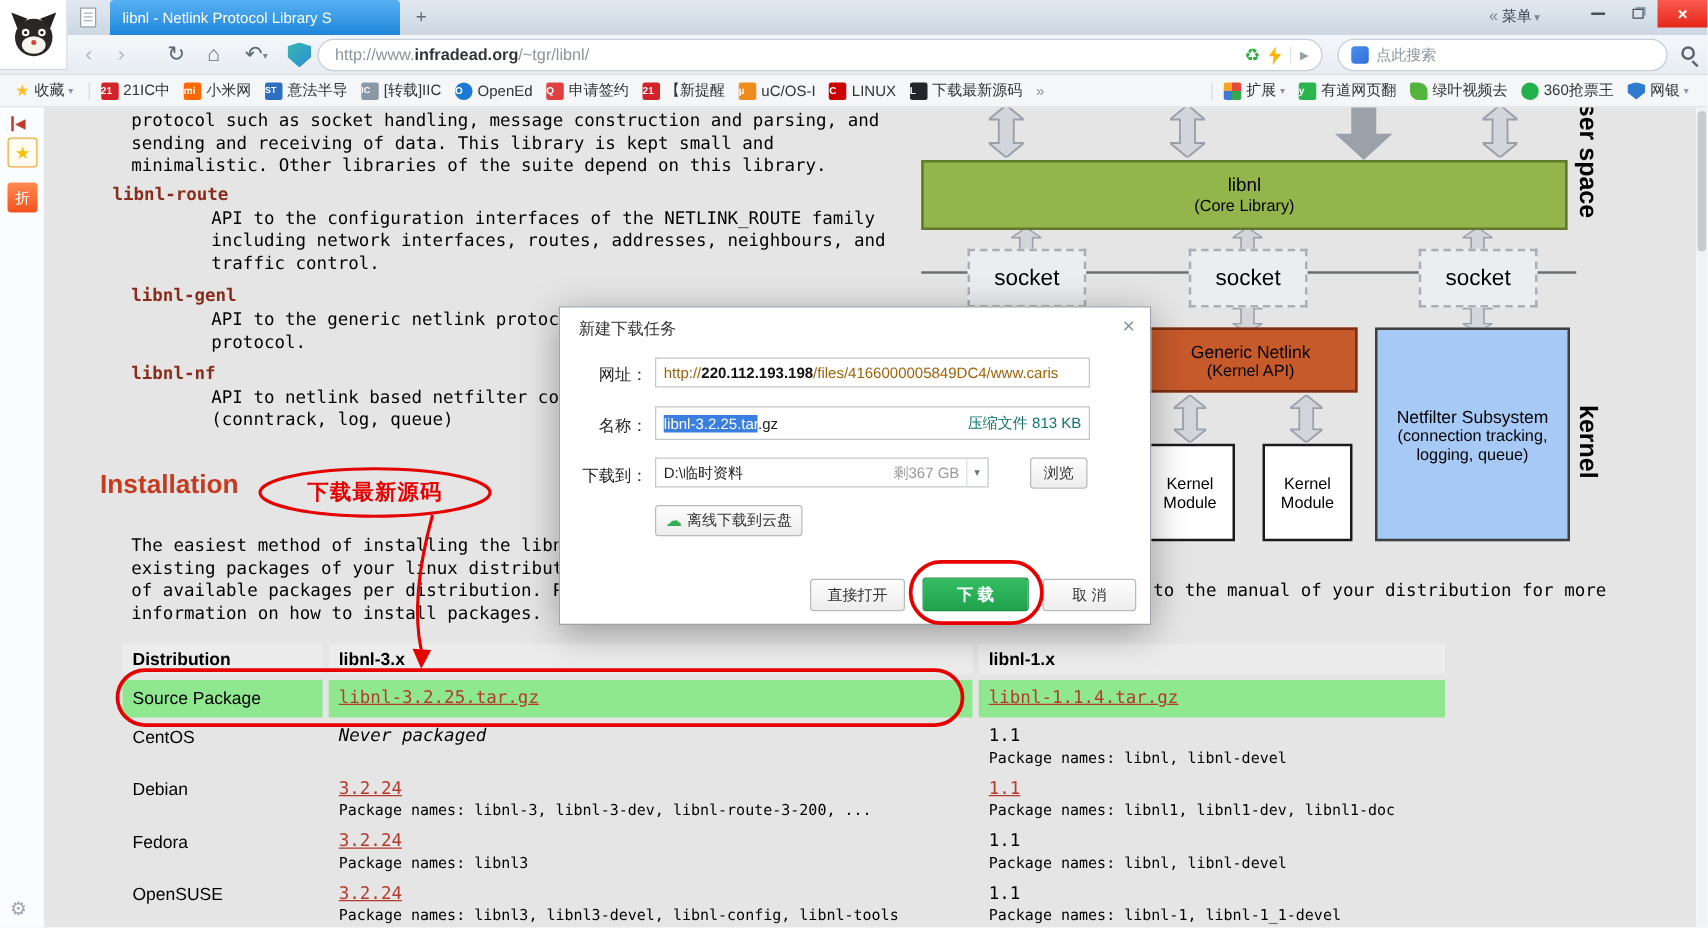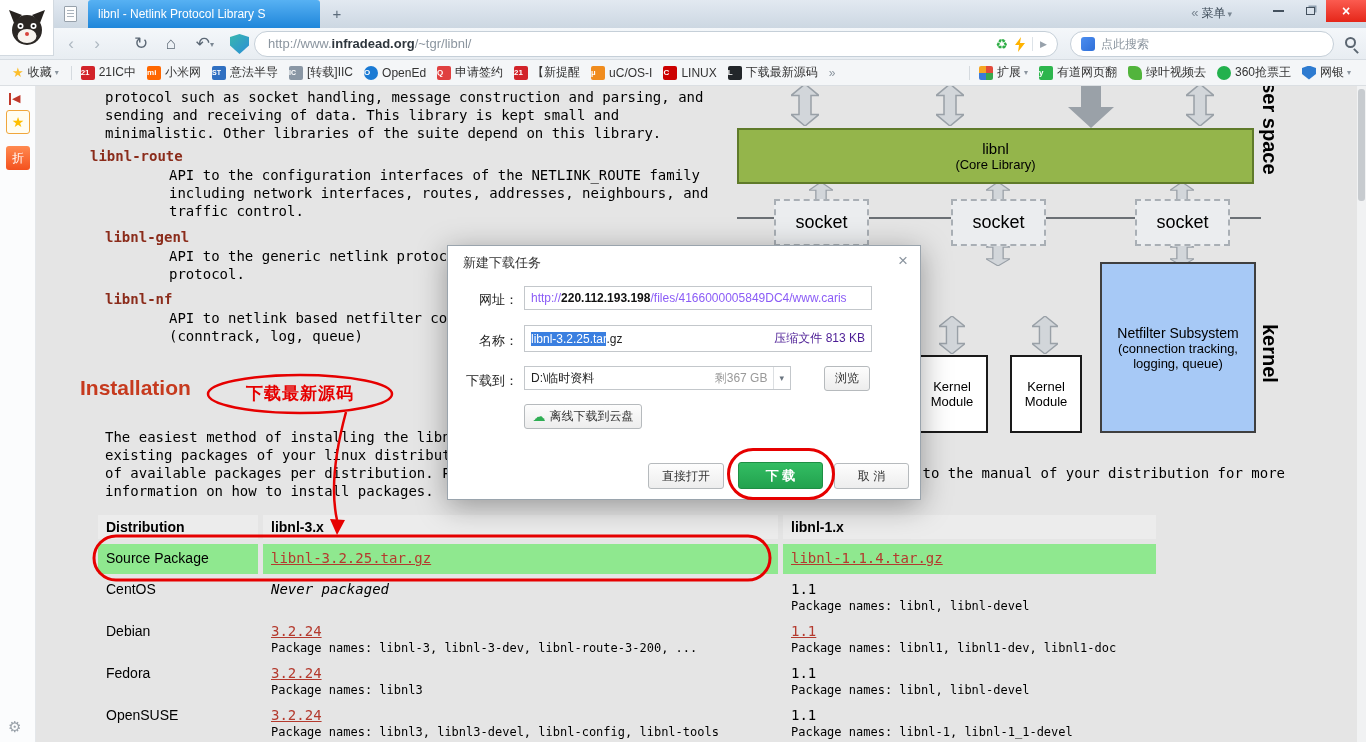--- a/index.html
+++ b/index.html
@@ -99,23 +99,23 @@
 
   
   .dialog{position:absolute;left:447px;top:245px;width:474px;height:255px;background:#fff;border:1px solid #9aa4ad;box-shadow:0 6px 28px rgba(0,0,0,.35);z-index:50;font-size:12px;color:#222}
   .dlg-title{position:absolute;left:15px;top:8px;font-size:13px;color:#333}
   .dlg-close{position:absolute;right:12px;top:5px;font-size:17px;color:#8b959f}
   .dlg-label{position:absolute;left:0;width:70px;text-align:right;font-size:13px;color:#222}
   .dlg-input{position:absolute;left:76px;height:24px;background:#fff;border:1px solid #c3c7cb;display:flex;align-items:center;padding:0 6px;white-space:nowrap;overflow:hidden}
   .url-input{top:40px;width:348px}
   .name-input{top:79px;width:348px;height:27px}
   .dest-input{top:120px;width:267px}
-  .gray{color:#8b5cf6}
+  .gray{color:#a16207}
   .sel{background:#3a7fe0;color:#fff}
-  .fileinfo{margin-left:auto;color:#4c1d95}
+  .fileinfo{margin-left:auto;color:#0f766e}
   .free{margin-left:auto;color:#999}
   .dd{margin-left:6px;color:#6b7580;font-size:9px;border-left:1px solid #dcdfe2;padding-left:5px;height:22px;line-height:22px}
   .gbtn{position:absolute;background:linear-gradient(#fdfdfd,#ededed);border:1px solid #b6babd;border-radius:3px;text-align:center;font-size:12px;color:#333;display:flex;align-items:center;justify-content:center}
   .browse{left:376px;top:120px;width:46px;height:25px}
   .cloudbtn{left:76px;top:158px;width:118px;height:25px}
   .cloud-ic{color:#2fae54;font-size:13px;margin-right:4px}
   .openbtn{left:200px;top:217px;width:76px;height:26px}
   .cancelbtn{left:386px;top:217px;width:75px;height:26px}
   .dlbtn{position:absolute;left:290px;top:216px;width:85px;height:27px;background:linear-gradient(#33bd63,#22a24e);border:1px solid #1e8f44;border-radius:3px;color:#fff;font-weight:bold;display:flex;align-items:center;justify-content:center;font-size:13px}
   .red-oval-btn{position:absolute;left:279px;top:202px;width:108px;height:52px;border:3px solid #e60000;border-radius:26px;z-index:55;pointer-events:none}
@@ -338,20 +338,24 @@
     </div>
     <div class="dbox socketbox" style="left:738px">
         <span>socket</span>
       </div>
     <div class="dbox socketbox" style="left:915px">
         <span>socket</span>
       </div>
     <div class="dbox socketbox" style="left:1099px">
         <span>socket</span>
       </div>
+    <div class="dbox genl">
+      <div class="b1">Generic Netlink</div>
+      <div class="b2">(Kernel API)</div>
+    </div>
     <div class="dbox nf">
       <div class="b1">Netfilter Subsystem</div>
       <div class="b2">(connection tracking,</div>
       <div class="b2">logging, queue)</div>
     </div>
     <div class="dbox km" style="left:880px">
       <div>Kernel</div>
       <div>Module</div>
     </div>
     <div class="dbox km" style="left:974px">

